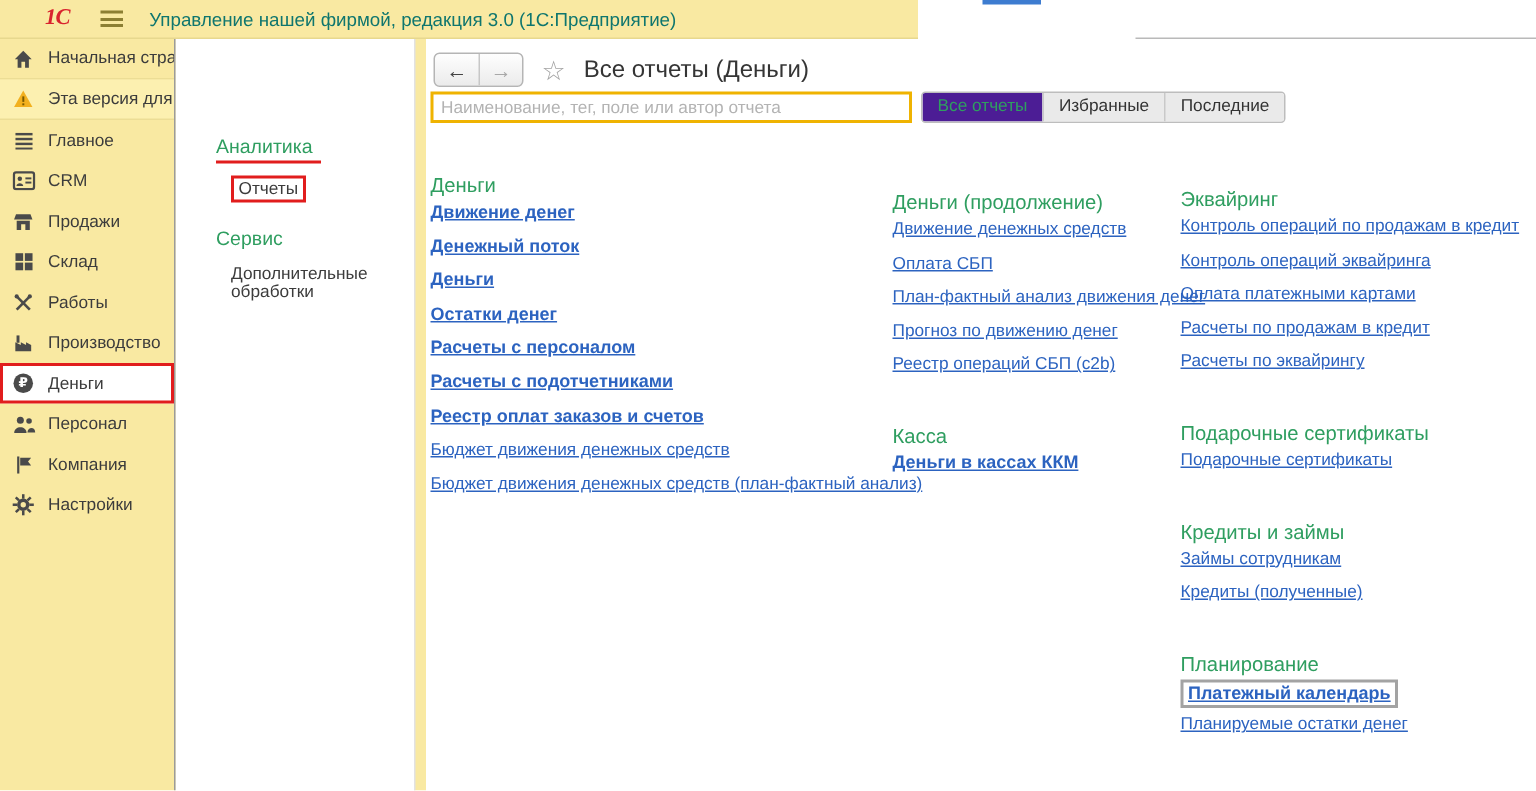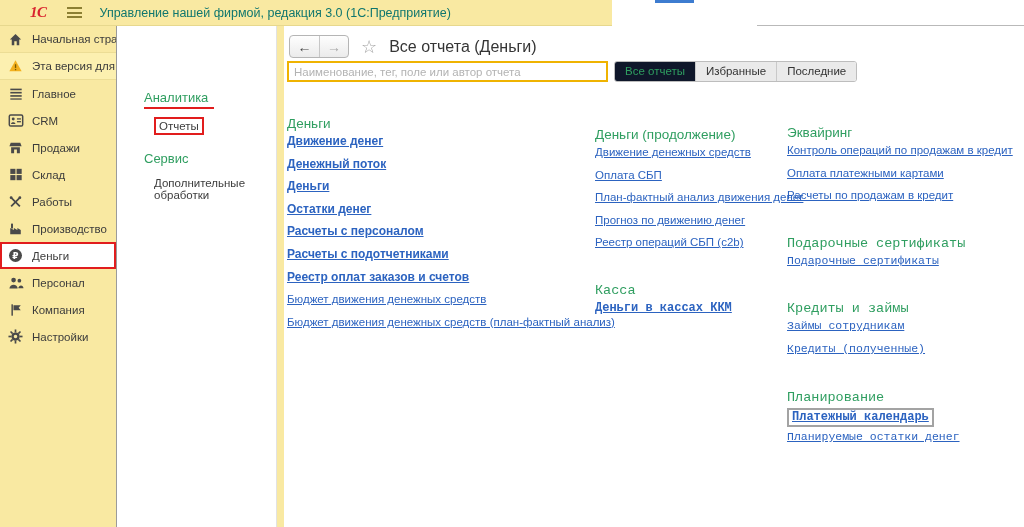--- a/index.html
+++ b/index.html
@@ -72,27 +72,27 @@
   .search-input { position:absolute; left:3px; top:35px; width:321px;
     height:21px; border:2px solid #efb301; padding:0 5px; font-size:11.5px;
     color:#333; outline:none;
     font-family:"Liberation Sans","DejaVu Sans",sans-serif; }
   .search-input::placeholder { color:#b3b3b3; }
   .filters { position:absolute; left:330px; top:35px; display:flex;
     border:1px solid #bdbdbd; border-radius:3px; overflow:hidden; height:21px; }
   .filter { padding:3px 10px 0; font-size:11.5px; background:#eaeaea;
     color:#333; border-left:1px solid #c9c9c9; cursor:pointer; }
   .filter:first-child { border-left:none; }
-  .filter.active { background:#0f172a; color:#2f9e60; }
+  .filter.active { background:#4c1d95; color:#2f9e60; }
   
   .col { position:absolute; }
   .col1 { left:3px;  top:90px;  width:302px; }
   .col2 { left:311px; top:101px; width:200px; }
   .col3 { left:503px; top:99px;  width:238px; }
-  .section + .section { margin-top:25px;font-family:Liberation Mono, monospace; }
+  .section + .section { margin-top:25px; }
   .section-title { color:#2f9e60; font-size:13.5px; margin-bottom:3px;
     white-space:nowrap; }
   .lnk { height:22.6px; white-space:nowrap; }
   .rlink { color:#2c63c0; text-decoration:underline; font-size:11.5px;
     cursor:pointer; }
   .rlink.bold { font-weight:bold; font-size:12px; }
   .ann-wrap { display:inline-block; border:2px solid #a3a3a3; padding:0 3px 1px; }
 </style>
 </head>
 <body>
@@ -259,21 +259,21 @@
 
 <div class="divider"></div>
 
 <div class="main">
   <div class="navrow">
     <span class="navbtns">
       <span class="navbtn back">←</span>
       <span class="navbtn fwd">→</span>
     </span>
     <span class="star">☆</span>
-    <span class="page-title">Все отчета (Деньги)</span>
+    <span class="page-title">Все отчеты (Деньги)</span>
   </div>
   <input class="search-input" type="text" placeholder="Наименование, тег, поле или автор отчета" style="">
   <div class="filters" id="filters">
       <span class="filter active">Все отчеты</span>
       <span class="filter">Избранные</span>
       <span class="filter">Последние</span>
     </div>
   <div id="cols">
       <div class="col col1">
         <div class="section">
@@ -300,22 +300,24 @@
         </div>
         <div class="section">
           <div class="section-title">Касса</div>
           <div class="lnk"><a class="rlink bold">Деньги в кассах ККМ</a></div>
         </div>
       </div>
       <div class="col col3">
         <div class="section">
           <div class="section-title">Эквайринг</div>
           <div class="lnk"><a class="rlink">Контроль операций по продажам в кредит</a></div>
+          <div class="lnk"><a class="rlink">Контроль операций эквайринга</a></div>
           <div class="lnk"><a class="rlink">Оплата платежными картами</a></div>
           <div class="lnk"><a class="rlink">Расчеты по продажам в кредит</a></div>
+          <div class="lnk"><a class="rlink">Расчеты по эквайрингу</a></div>
         </div>
         <div class="section">
           <div class="section-title">Подарочные сертификаты</div>
           <div class="lnk"><a class="rlink">Подарочные сертификаты</a></div>
         </div>
         <div class="section">
           <div class="section-title">Кредиты и займы</div>
           <div class="lnk"><a class="rlink">Займы сотрудникам</a></div>
           <div class="lnk"><a class="rlink">Кредиты (полученные)</a></div>
         </div>

